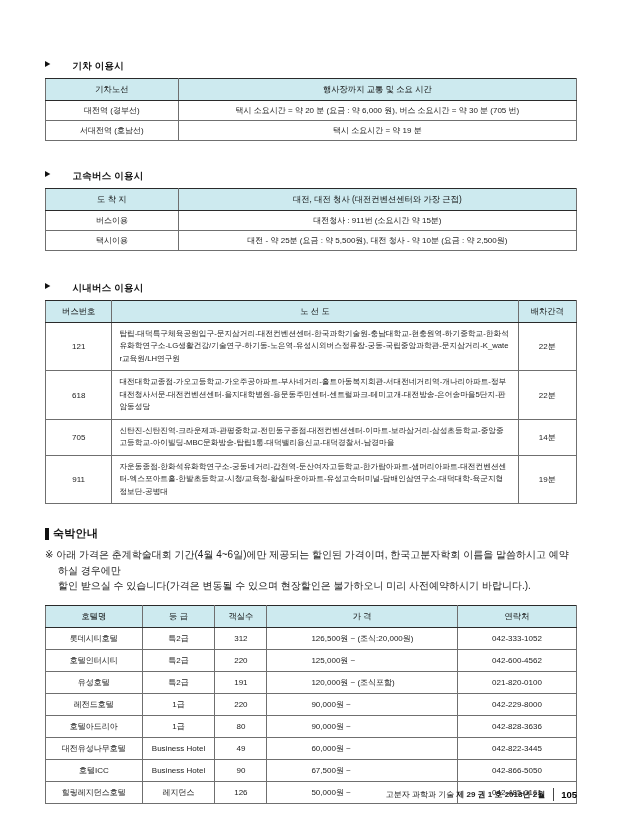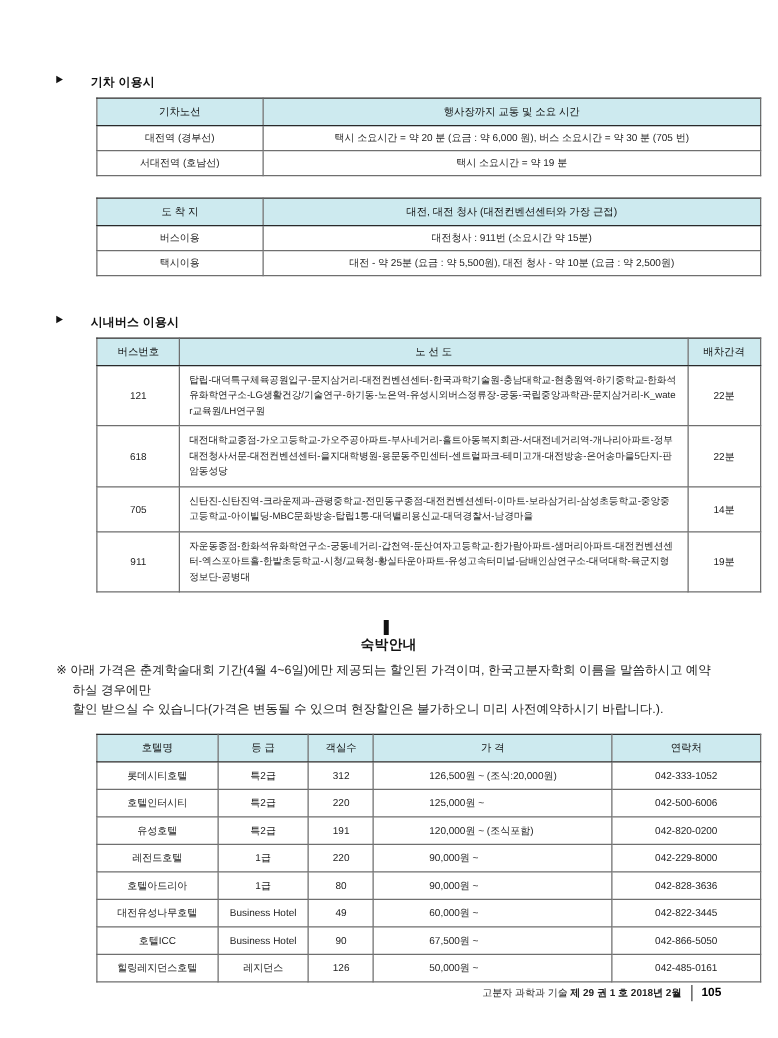--- a/index.html
+++ b/index.html
@@ -8,36 +8,36 @@
     font-family:"Liberation Sans","DejaVu Sans",sans-serif;color:#1c1c1c;
     -webkit-font-smoothing:antialiased;
   }
   .page{position:absolute;inset:0;background:#fff;}
   .content{padding:48px 45px 0 45px;}
 
   .sec-title{font-size:9.5px;font-weight:bold;color:#111;display:flex;margin:12px 0 5px 0;letter-spacing:0.2px;gap:20px;}
   .marker{font-size:7px;margin-right:2px;color:#111;transform:scaleY(1.1);}
 
   table{border-collapse:collapse;width:100%;table-layout:fixed;
-        border-top:1.5px solid #2a2a2a;border-bottom:1.5px solid #2a2a2a;margin-left:32px;}
+        border-top:1.5px solid #2a2a2a;border-bottom:1.5px solid #2a2a2a;}
   th,td{border:1px solid #6f6f6f;font-weight:normal;}
   th{background:var(--hdr-bg,#cdeaef);font-size:8.3px;color:#111;height:19px;text-align:center;padding:1px 2px;border-bottom:1.5px solid #2a2a2a;border-top:1.5px solid #2a2a2a;}
   td{font-size:8px;color:#222;text-align:center;padding:2px 3px;height:15px;}
 
   .tbl-train{margin-bottom:0;}
   .gap1{height:17px;}
   .gap2{height:19px;}
 
   .tbl-bus td.route{
     text-align:left;font-size:7.7px;line-height:1.62;padding:5px 7px;color:#222;word-break:break-all;
   }
   .tbl-bus td{height:auto;}
   .tbl-bus td.num,.tbl-bus td.intv{font-size:8px;}
 
-  .lodging-title{display:flex;align-items:center;margin:22px 0 6px 0;flex-direction:column;}
+  .lodging-title{display:flex;align-items:center;margin:22px 0 6px 0;}
   .title-bar{width:4px;height:12px;background:#111;margin-right:4px;display:inline-block;}
   .lodging-title .t{font-size:11px;font-weight:bold;color:#111;letter-spacing:0.3px;}
   .note{font-size:10px;line-height:1.55;color:#222;padding-left:13px;text-indent:-13px;margin:0 0 11px 0;}
   .note .line2{display:block;text-indent:0;}
 
   .tbl-hotel td{height:17px;}
   .tbl-hotel td.price{text-align:left;padding-left:44px;}
 
   .footer{position:absolute;right:45px;bottom:29px;display:flex;align-items:center;font-size:8px;color:#222;}
   .footer .journal{margin-right:2px;}
@@ -71,20 +71,24 @@
       </tr>
       <tr>
         <td>서대전역 (호남선)</td>
         <td>택시 소요시간 = 약 19 분</td>
       </tr>
     </tbody>
       </table>
 
     <div class="gap1"></div>
 
+    <div class="sec-title">
+      <span class="marker">▶</span>
+      <span>고속버스 이용시</span>
+    </div>
     <table class="tbl-express">
       <colgroup>
           <col style="width:25%">
           <col style="width:75%">
         </colgroup>
       <tbody>
           <tr>
         <th>도 착 지</th>
         <th>대전, 대전 청사 (대전컨벤션센터와 가장 근접)</th>
       </tr>
@@ -167,28 +171,28 @@
         <td>특2급</td>
         <td>312</td>
         <td class="price">126,500원 ~ (조식:20,000원)</td>
         <td>042-333-1052</td>
       </tr>
       <tr>
         <td>호텔인터시티</td>
         <td>특2급</td>
         <td>220</td>
         <td class="price">125,000원 ~</td>
-        <td>042-500-6006</td>
+        <td>042-600-4562</td>
       </tr>
       <tr>
         <td>유성호텔</td>
         <td>특2급</td>
         <td>191</td>
         <td class="price">120,000원 ~ (조식포함)</td>
-        <td>042-820-0200</td>
+        <td>021-820-0100</td>
       </tr>
       <tr>
         <td>레전드호텔</td>
         <td>1급</td>
         <td>220</td>
         <td class="price">90,000원 ~</td>
         <td>042-229-8000</td>
       </tr>
       <tr>
         <td>호텔아드리아</td>

